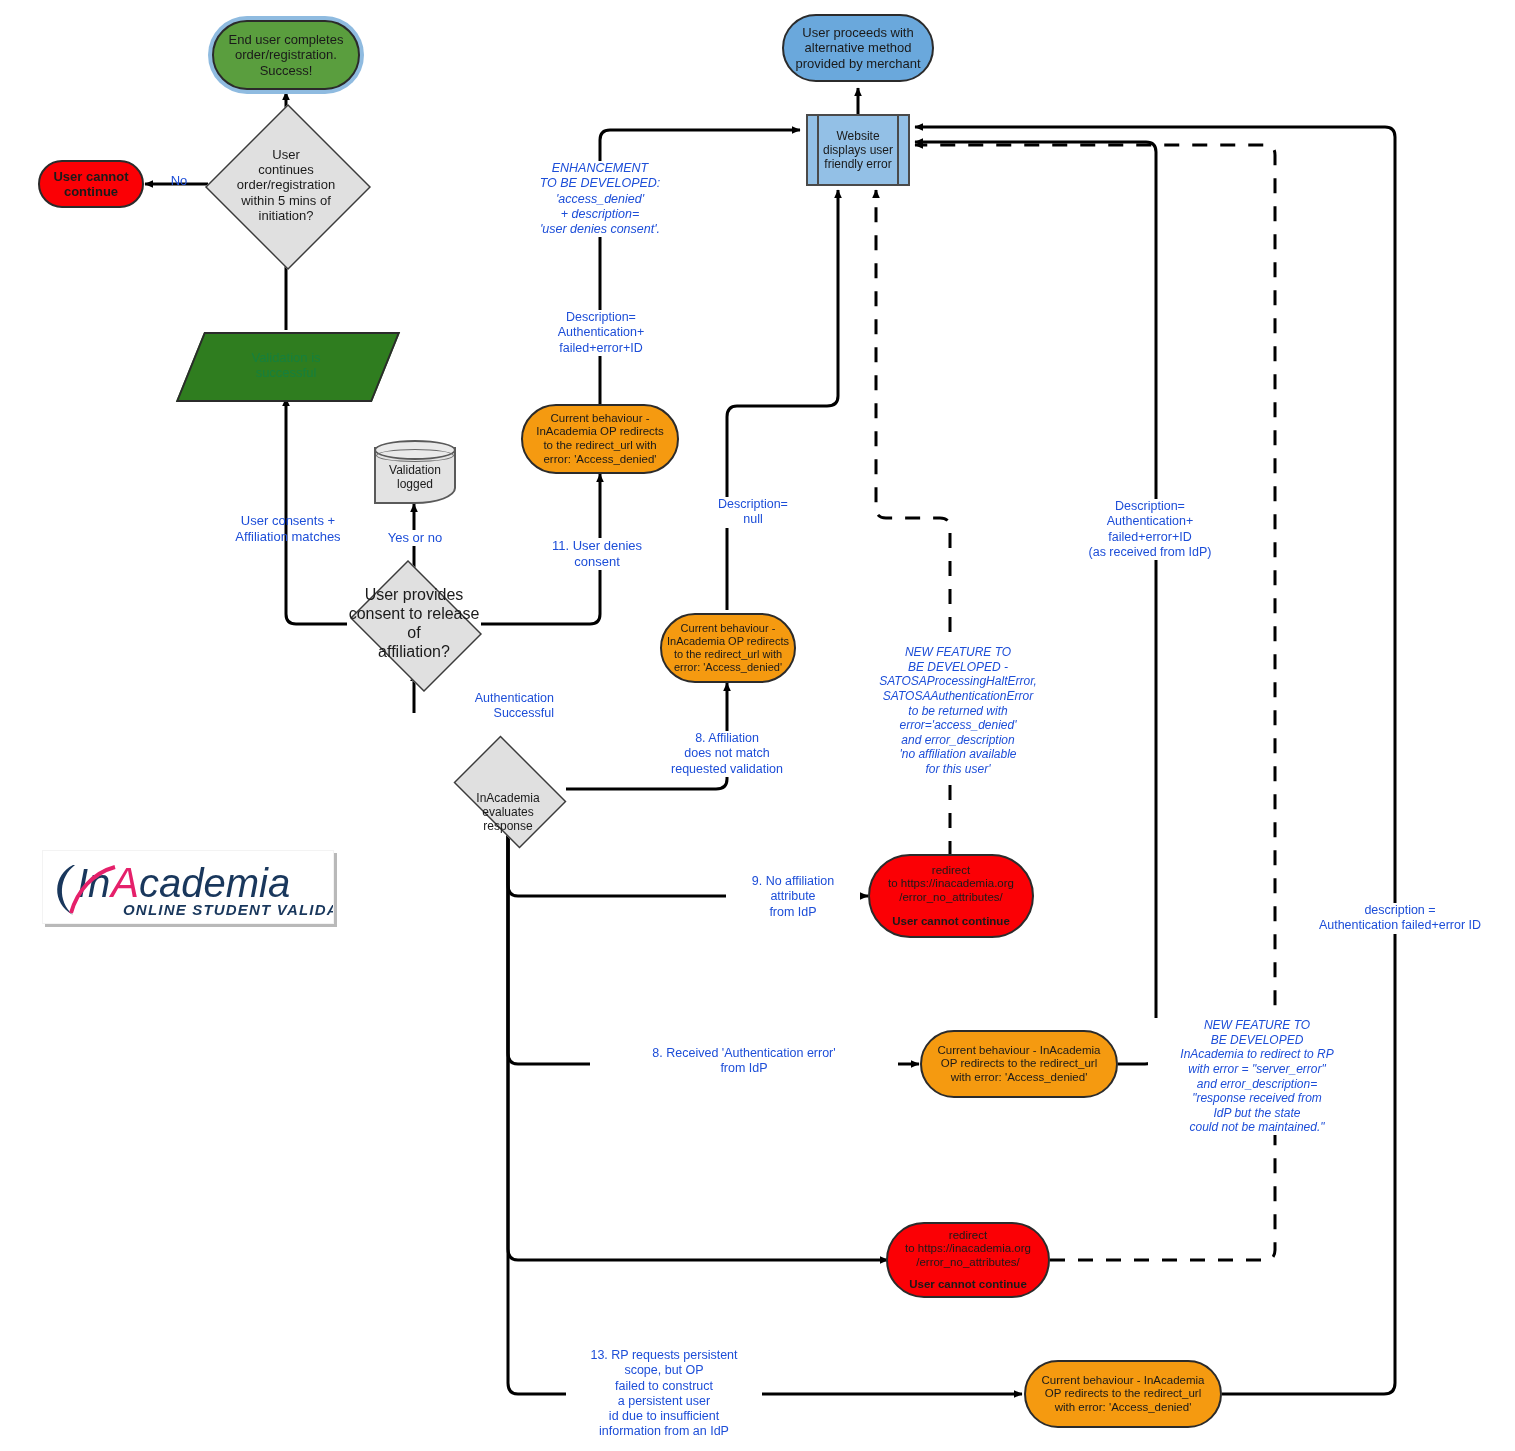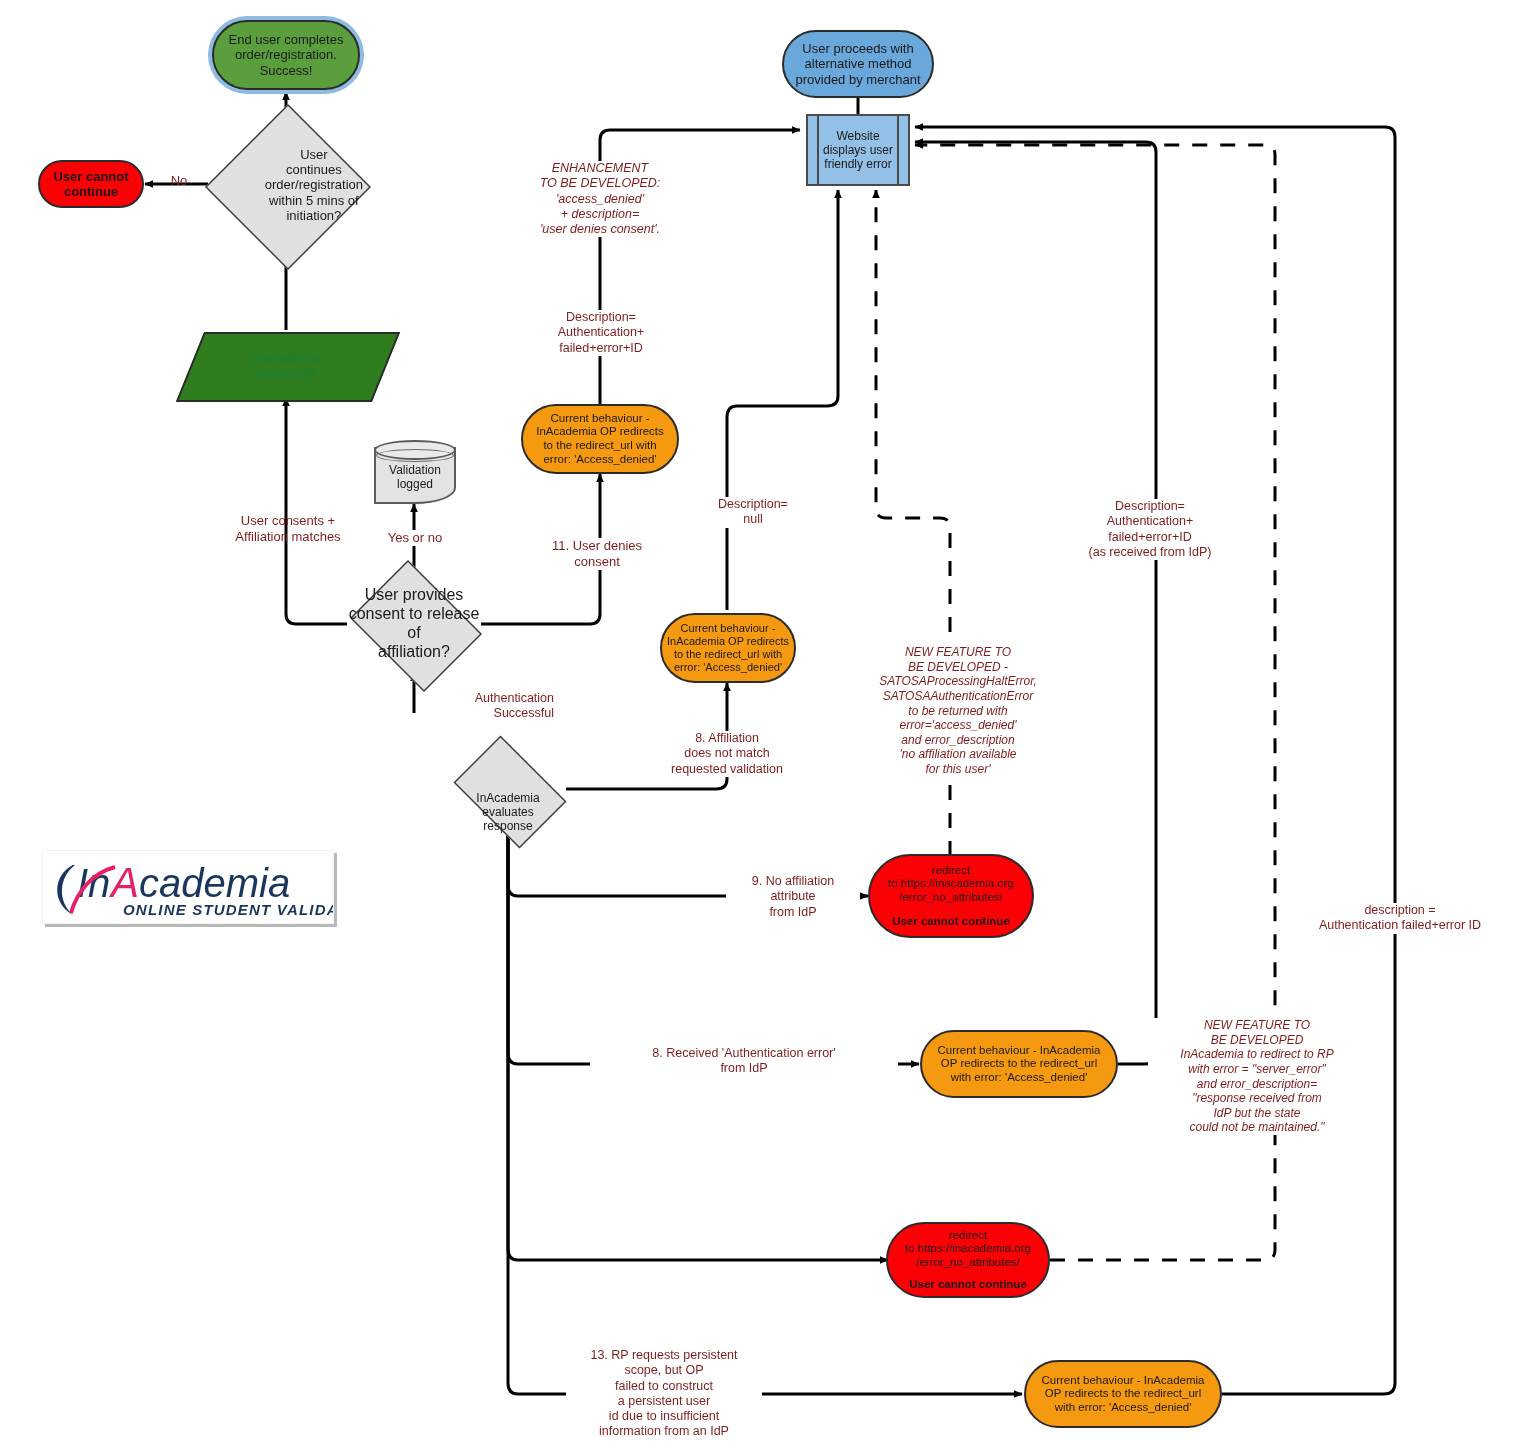--- a/index.html
+++ b/index.html
@@ -44,21 +44,21 @@
   .db{background:transparent;}
   .db .cyl{position:absolute;left:0;top:7px;right:0;bottom:0;background:#e3e3e3;
         border:2px solid #5a5a5a;border-radius:0 0 50%/0 0 16px 16px;}
   .db .cap{position:absolute;left:0;top:0;right:0;height:16px;background:#eaeaea;
         border:2px solid #5a5a5a;border-radius:50%;}
   .db .cap2{position:absolute;left:2px;top:9px;right:2px;height:11px;
         border:1.5px solid #6a6a6a;border-radius:50%;background:transparent;}
   .db .txt{position:relative;z-index:3;padding-top:12px;}
 
   
-  .elabel{position:absolute;text-align:center;color:#7f1d1d;line-height:1.22;
+  .elabel{position:absolute;text-align:center;color:#1d4ed8;line-height:1.22;
         white-space:pre-line;background:transparent;}
   .elabel.ital{font-style:italic;}
 
   
   #logo{position:absolute;background:#fff;box-shadow:3px 3px 0 0 #b9b9b9;
         border:1px solid #f3f3f3;}
 </style>
 </head>
 <body>
 
@@ -119,21 +119,21 @@
     <span class="txt">End user completes
 order/registration.
 Success!</span>
   </div>
 
   <div class="node term red" style="left:38px;top:160px;width:106px;height:48px;font-size:13px;">
     <span class="txt">User cannot
 continue</span>
   </div>
 
-  <div class="node diamond" style="left:205px;top:104px;width:162px;height:162px;font-size:13px;justify-content:flex-end;">
+  <div class="node diamond" style="left:205px;top:104px;width:162px;height:162px;font-size:13px;">
     <span class="dshape"></span>
     <span class="txt">User
 continues
 order/registration
 within 5 mins of
 initiation?</span>
   </div>
 
   <div class="node para" style="left:190px;top:332px;width:192px;height:66px;font-size:13px;">
     <span class="pshape"></span>
@@ -156,21 +156,21 @@
 affiliation?</span>
   </div>
 
   <div class="node diamond" style="left:444px;top:745px;width:128px;height:90px;font-size:12px;align-items:flex-end;">
     <span class="dshape"></span>
     <span class="txt">InAcademia
 evaluates
 response</span>
   </div>
 
-  <div class="node term blue" style="left:782px;top:14px;width:152px;height:68px;font-size:13px;margin-top:16px;">
+  <div class="node term blue" style="left:782px;top:14px;width:152px;height:68px;font-size:13px;">
     <span class="txt">User proceeds with
 alternative method
 provided by merchant</span>
   </div>
 
   <div class="node predef" style="left:806px;top:114px;width:104px;height:72px;font-size:12px;">
     <span class="txt">Website
 displays user
 friendly error</span>
   </div>

